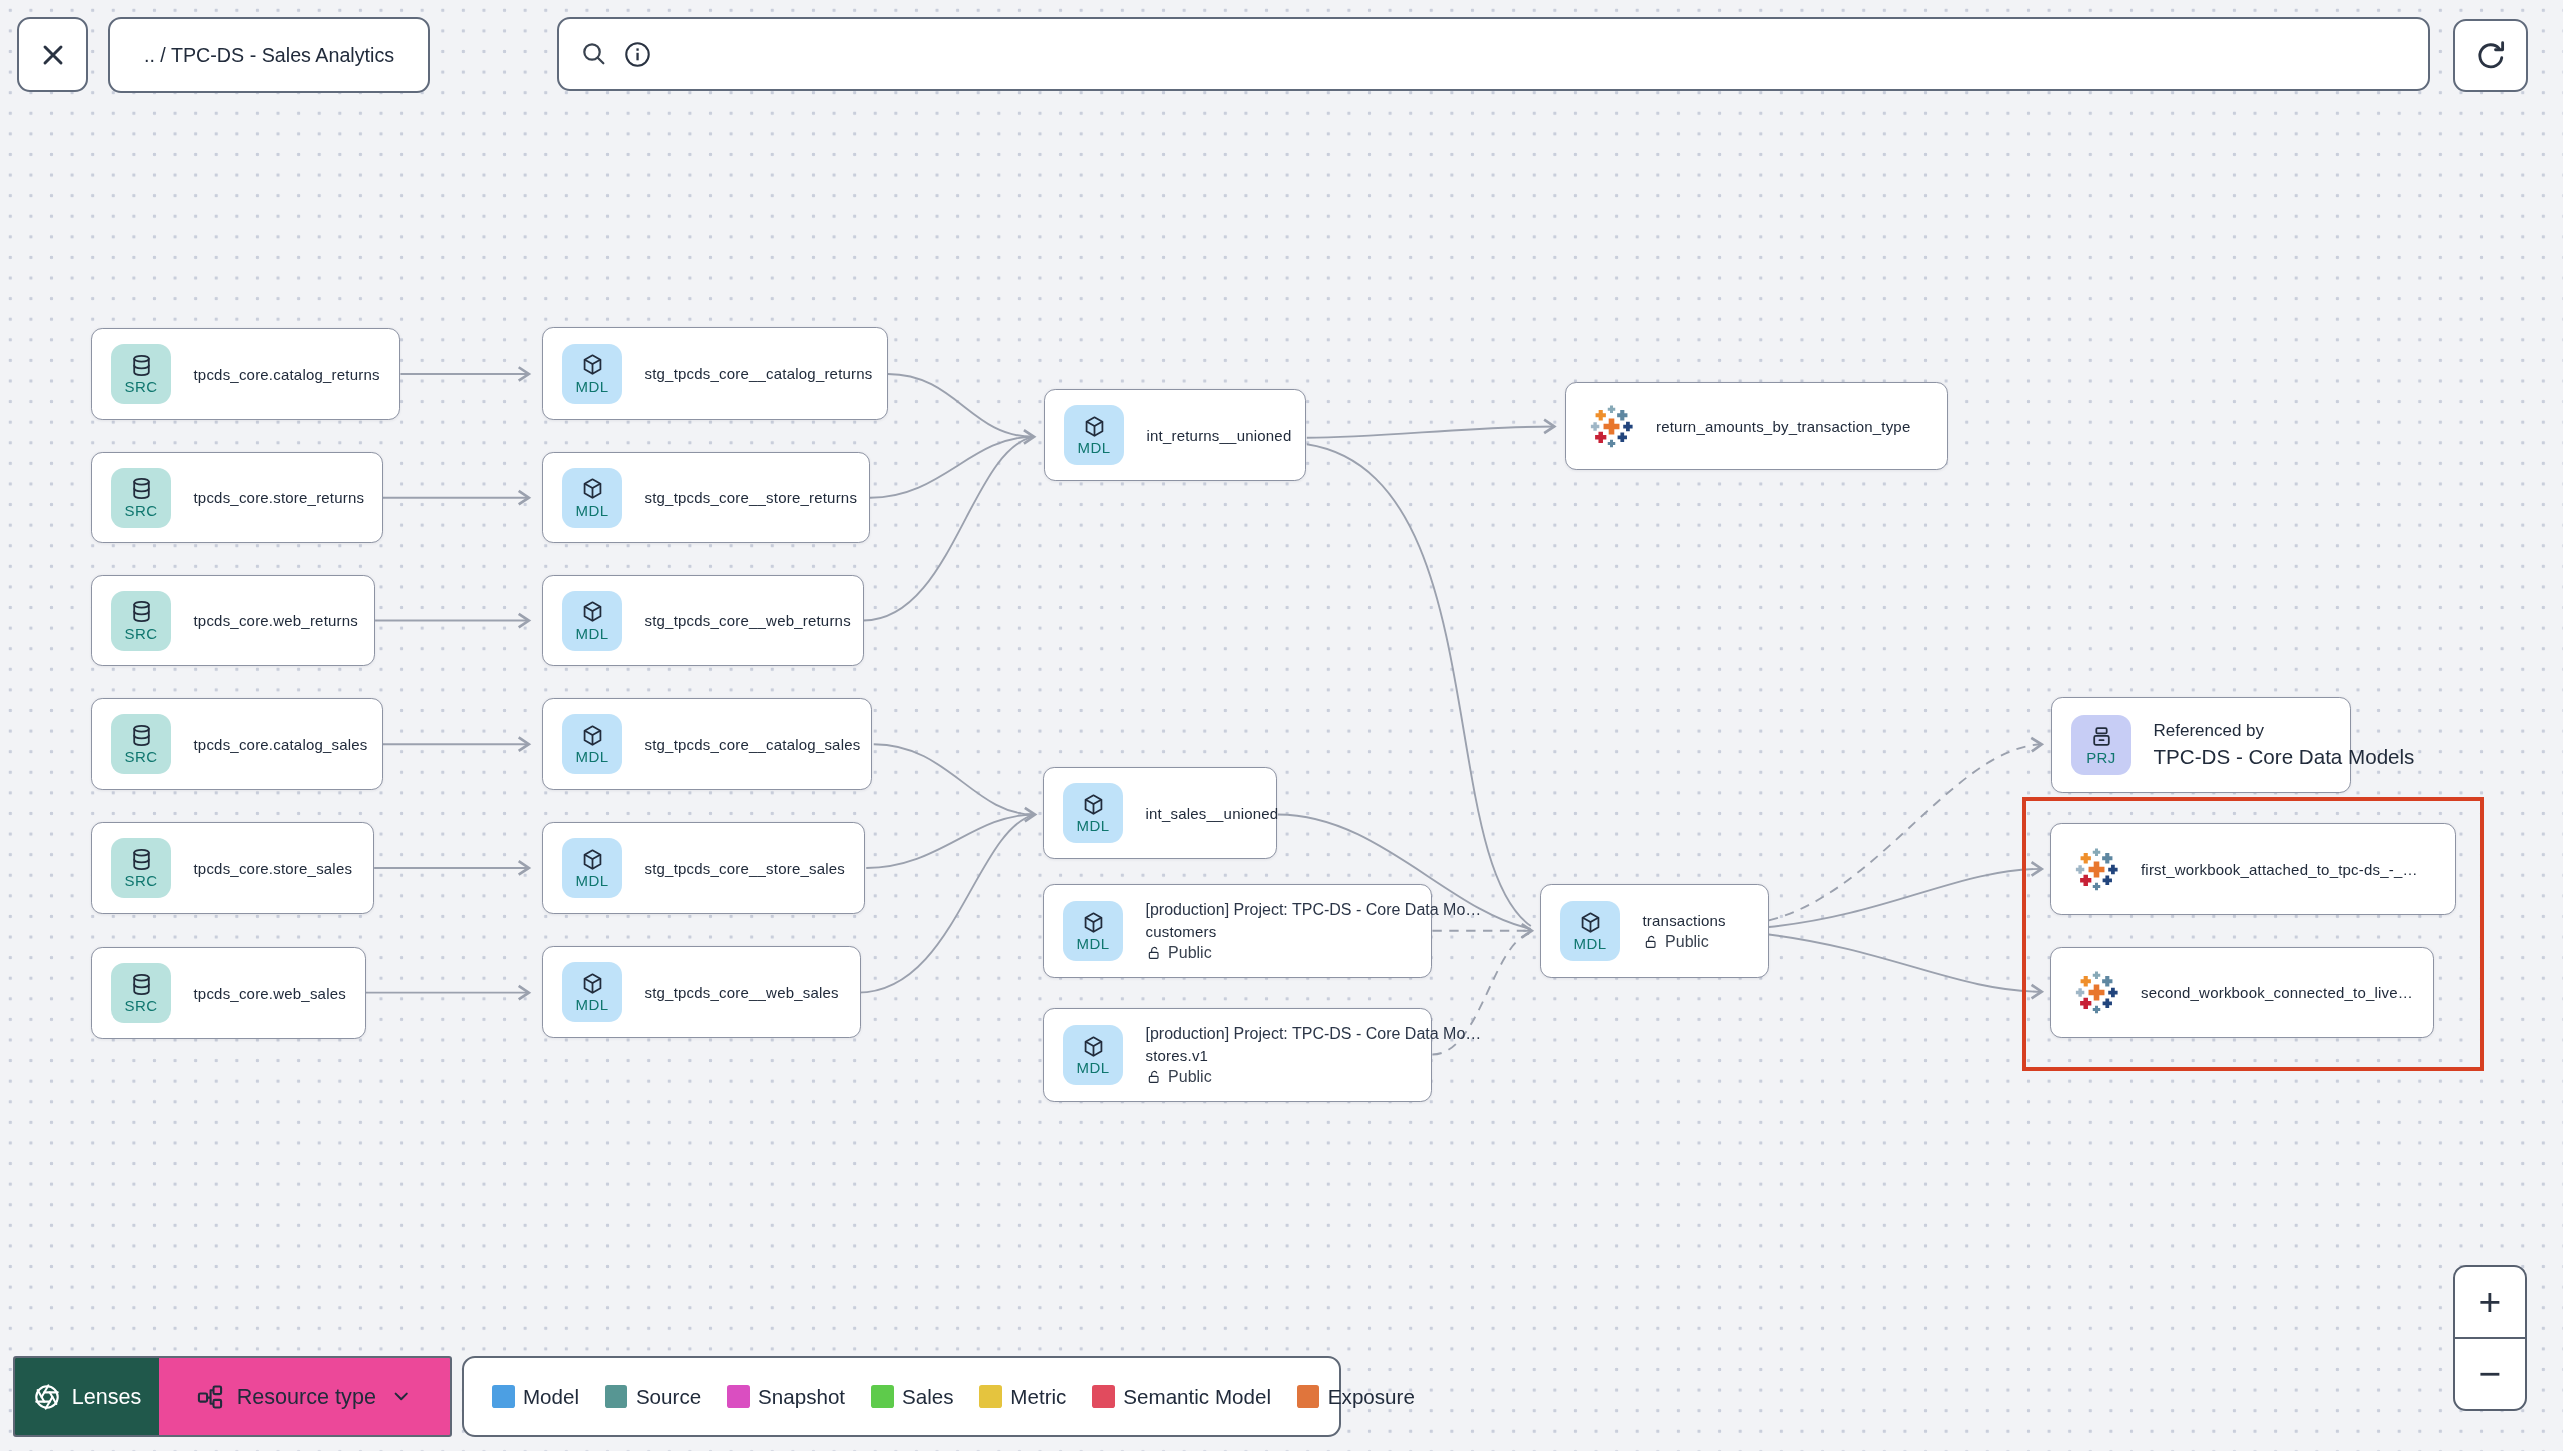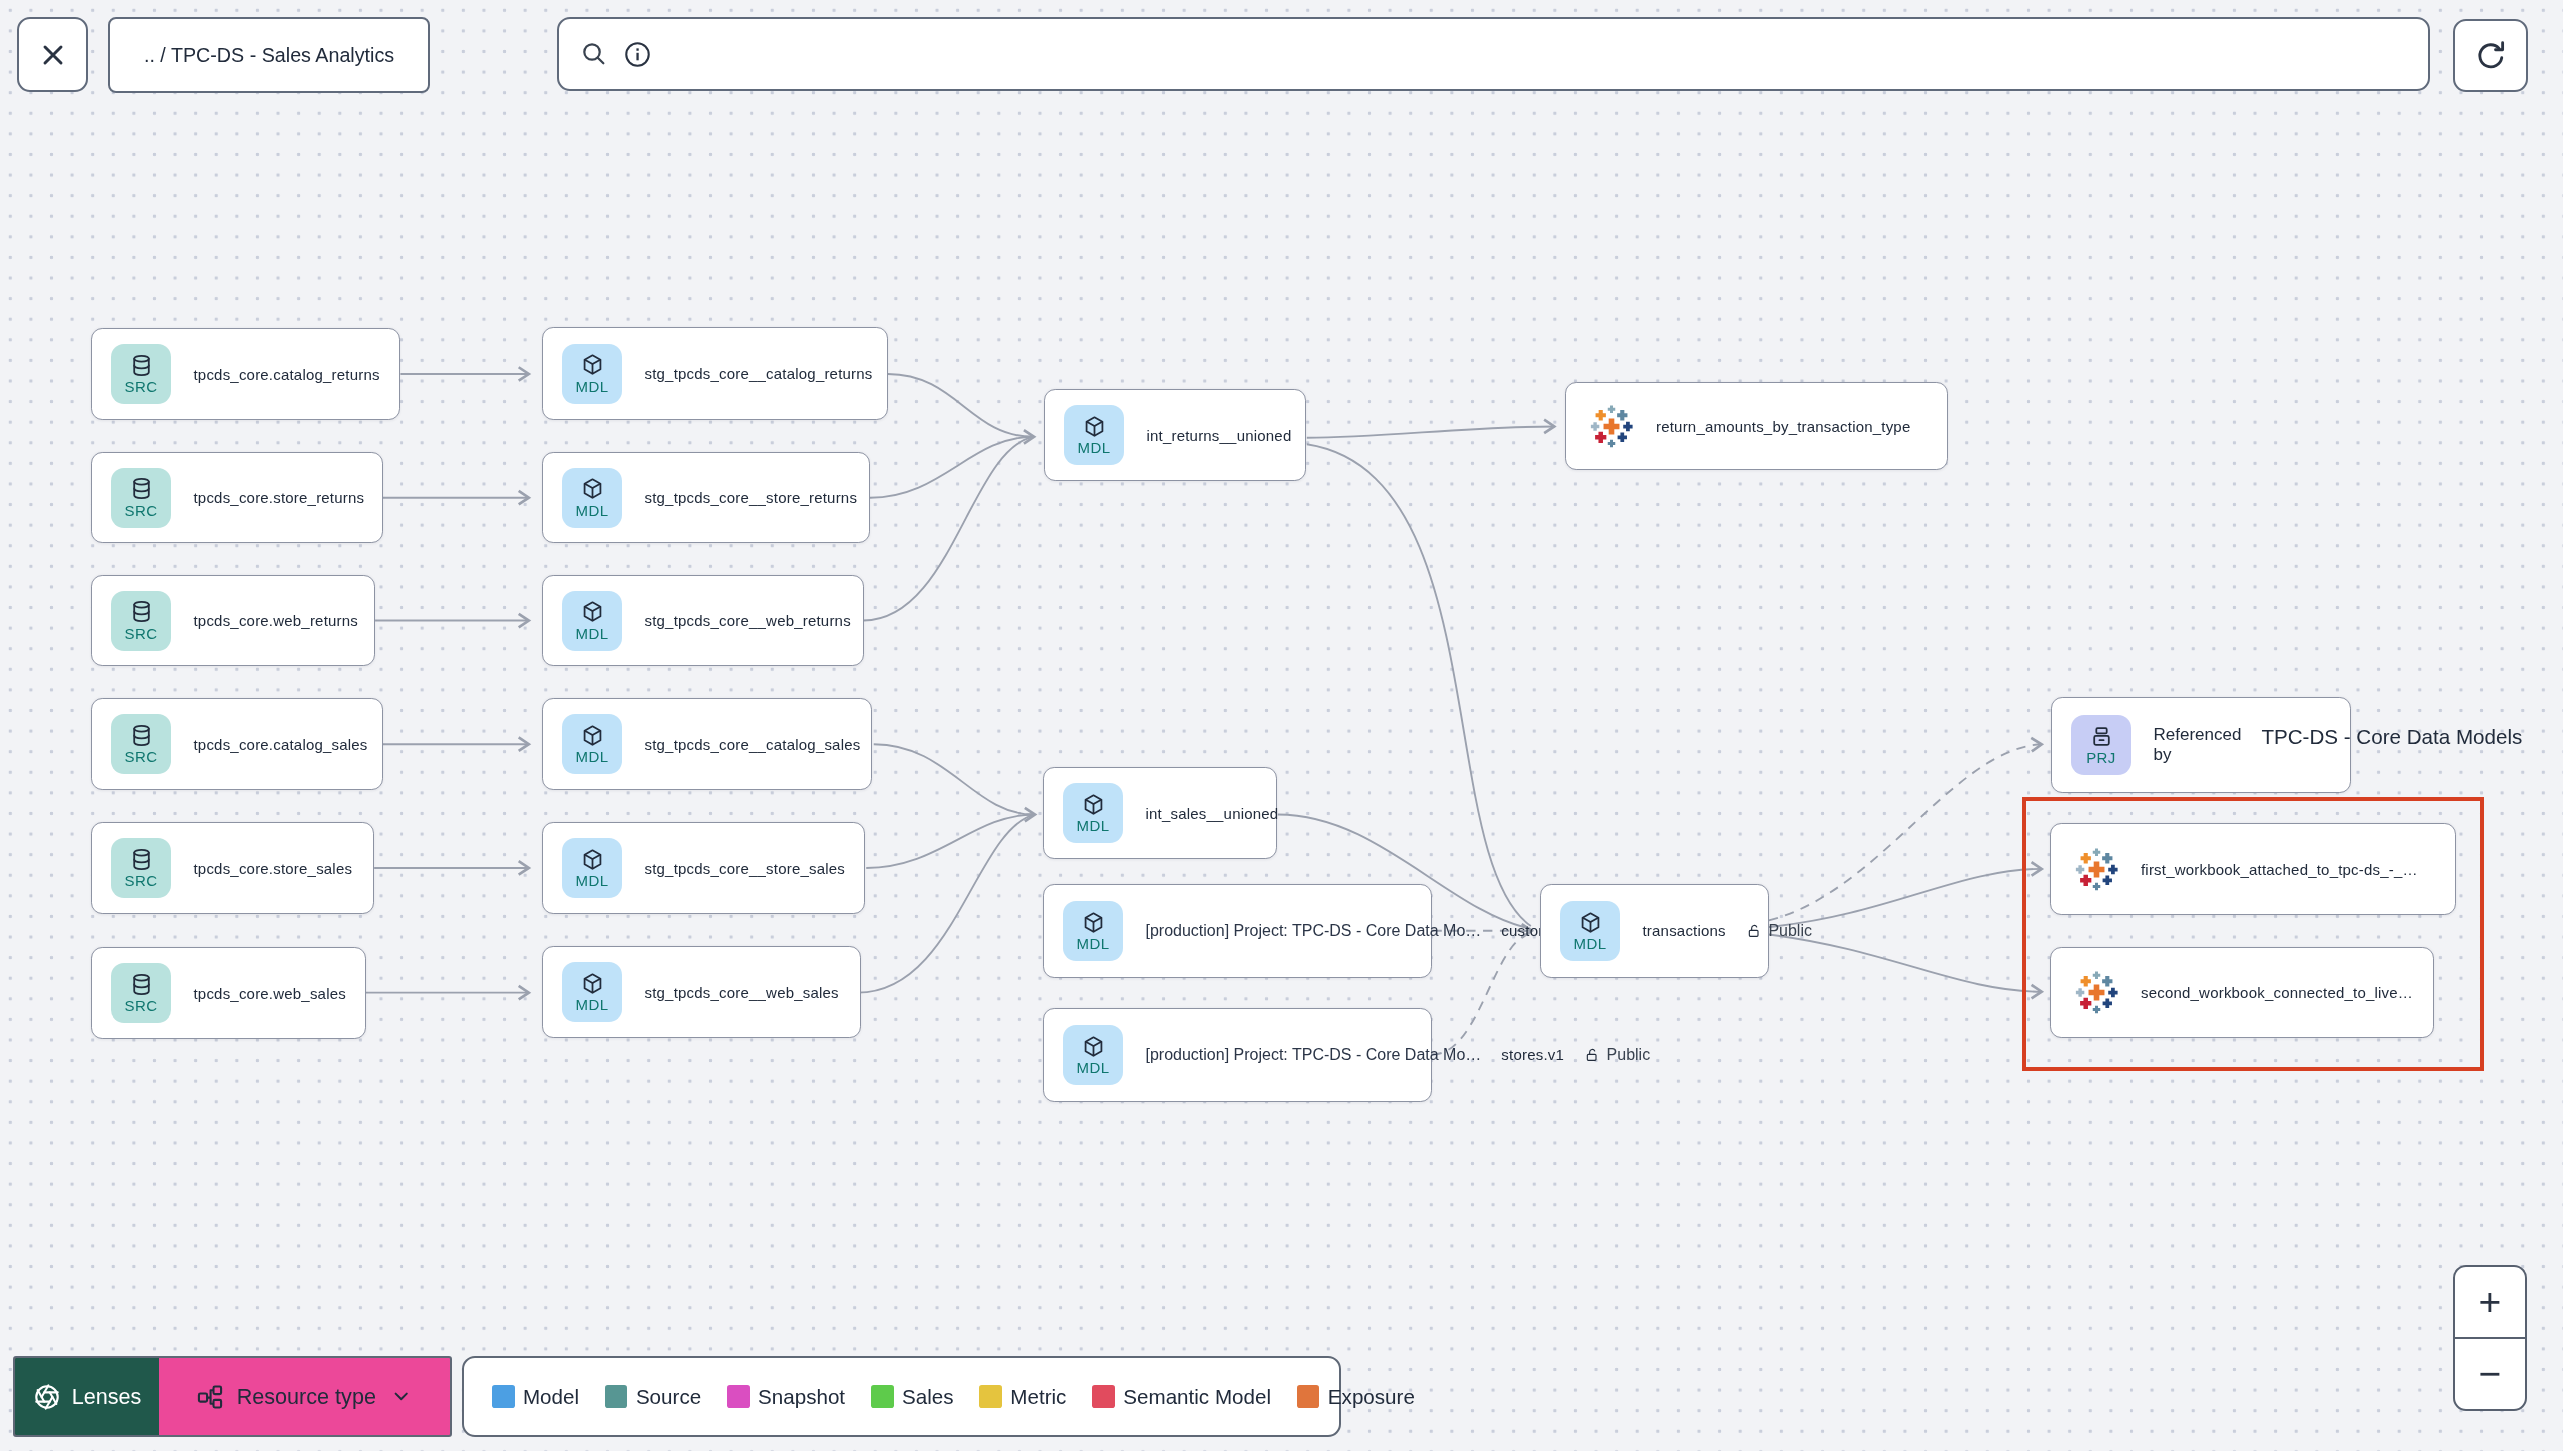--- a/index.html
+++ b/index.html
@@ -8,36 +8,36 @@
     position:relative;overflow:hidden;color:#212b3b;
     font-family:"Liberation Sans",sans-serif;
     background-color:#f2f3f6;
     background-image:radial-gradient(circle,#c9cedb 1.6px,transparent 2px);
     background-size:20.6px 20.6px;
   }
   svg{display:block}
   
   .tb-btn{position:absolute;background:#fff;border:2.3px solid #606a7b;border-radius:13px;
     display:flex;align-items:center;justify-content:center;cursor:pointer}
-  .breadcrumb{position:absolute;background:#fff;border:2.3px solid #606a7b;border-radius:8px;
+  .breadcrumb{position:absolute;background:#fff;border:2.3px solid #606a7b;border-radius:13px;
     display:flex;align-items:center;justify-content:center;font-size:19.7px;cursor:pointer}
   .searchbar{position:absolute;background:#fff;border:2.3px solid #606a7b;border-radius:13px;
     display:flex;align-items:center;padding:0 20.6px;gap:15px}
   .searchbar input{flex:1;border:none;outline:none;font-family:inherit;font-size:21.6px;color:#212b3b;background:transparent}
   
   .node{position:absolute;background:#fff;border:1.9px solid #8d93a3;border-radius:11.2px;
     display:flex;align-items:center;gap:22.5px;padding:0 19px;
     box-shadow:0 0.9px 2.8px rgba(25,35,55,.07);cursor:pointer}
   .node-label{font-size:15px;white-space:nowrap;letter-spacing:0.2px}
   .badge{width:60px;height:60px;border-radius:13px;flex:none;display:flex;flex-direction:column;
     align-items:center;justify-content:center;gap:0.9px}
   .badge svg{width:25px;height:25px}
   .badge-label{font-size:15px;letter-spacing:0.4px;color:#0f766e}
   .bg-src{background:#b9e2de}.bg-mdl{background:#bfe2f9}.bg-prj{background:#c7cdf5}
-  .col{display:flex;flex-direction:row;justify-content:center;gap:20px}
+  .col{display:flex;flex-direction:column;justify-content:center;gap:4px}
   .sub{font-size:16px;color:#2b3547;white-space:nowrap}
   .lock-row{display:flex;align-items:center;gap:6.6px;font-size:16px;color:#39424f}
   .lock-row svg{width:16px;height:16px}
   .tbl-icon{width:45px;height:45px;flex:none}
   .ref-title{font-size:17px;color:#212b3b}
   .ref-name{font-size:20.6px;color:#212b3b;white-space:nowrap}
   .highlight-box{position:absolute;border:4.7px solid #d63f21;background:transparent}
   
   .lens-pill{position:absolute;display:flex;border:2.3px solid #5f6876;border-radius:3px;overflow:hidden;background:#ec4899}
   .lens-seg{display:flex;align-items:center;justify-content:center;gap:11.2px;font-size:21.6px}

